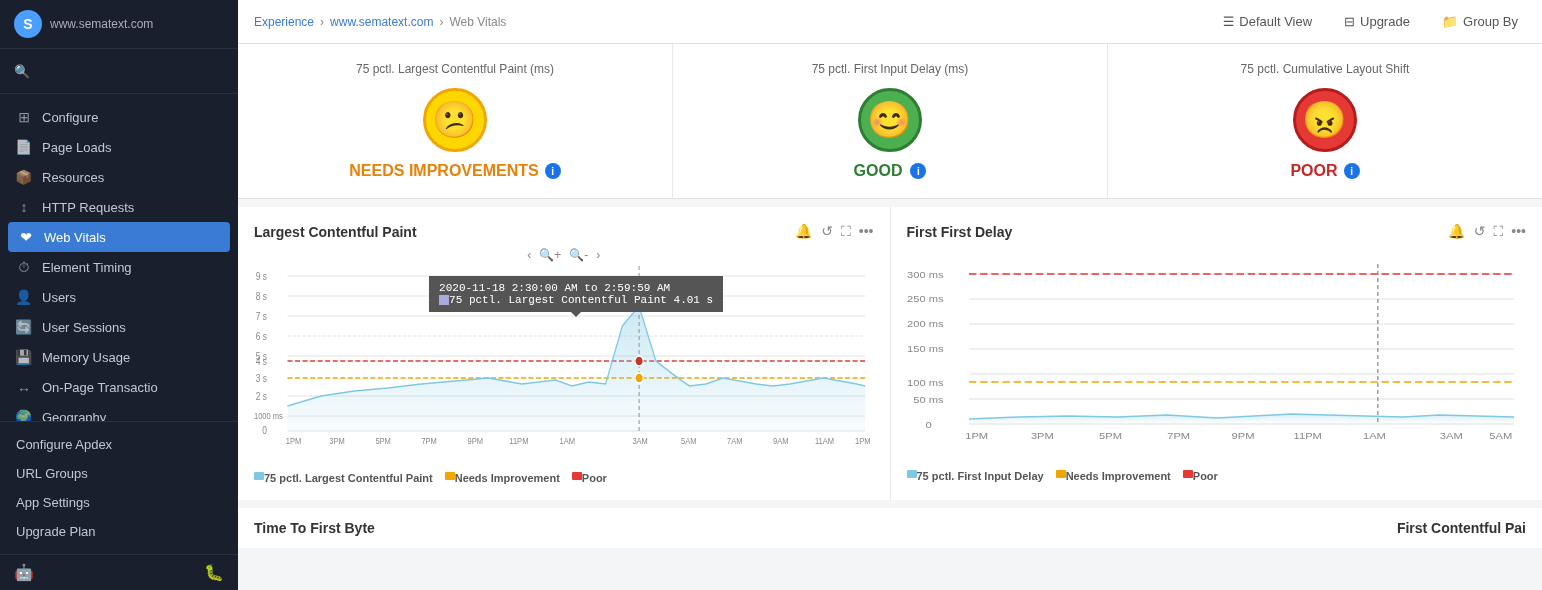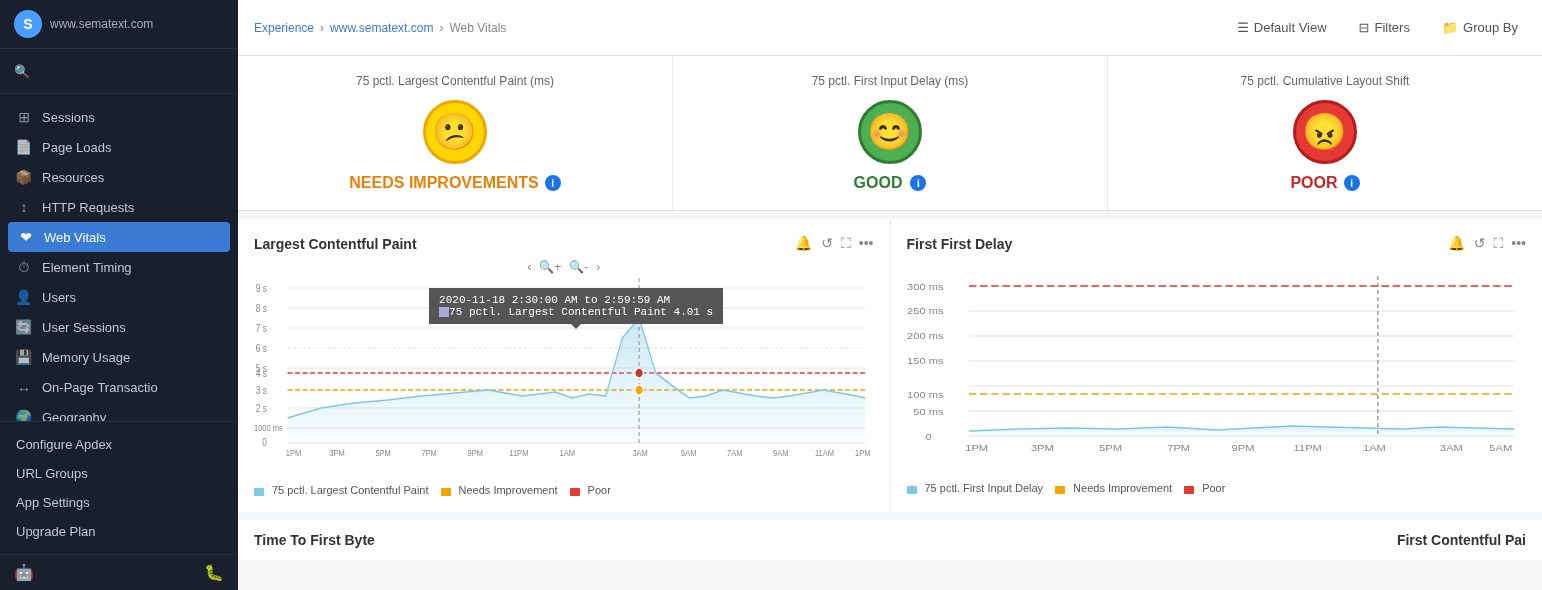--- a/index.html
+++ b/index.html
@@ -14,21 +14,21 @@
     .sidebar-item { display: flex; align-items: center; padding: 7px 16px; cursor: pointer; color: #c0c6d4; font-size: 13px; gap: 10px; }
     .sidebar-item.active { background: #3a7bd5; color: #fff; border-radius: 4px; margin: 0 8px; padding: 7px 10px; }
     .sidebar-item .icon { width: 16px; height: 16px; opacity: 0.7; display: flex; align-items: center; justify-content: center; font-size: 14px; }
     .sidebar-item.active .icon { opacity: 1; }
     .sidebar-bottom { border-top: 1px solid #2a3040; padding: 8px 0; }
 
     
     .main { flex: 1; display: flex; flex-direction: column; overflow: hidden; background: #f4f5f7; }
 
     
-    .topbar { background: white; border-bottom: 1px solid #e0e0e0; padding: 0 16px; height: 56px; display: flex; align-items: center; gap: 24px; }
+    .topbar { background: white; border-bottom: 1px solid #e0e0e0; padding: 0 16px; height: 44px; display: flex; align-items: center; gap: 24px; }
     .breadcrumb { display: flex; align-items: center; gap: 6px; font-size: 12px; color: #888; }
     .breadcrumb a { color: #3a7bd5; text-decoration: none; }
     .topbar-actions { display: flex; align-items: center; gap: 16px; margin-left: auto; }
     .topbar-btn { display: flex; align-items: center; gap: 5px; background: none; border: none; cursor: pointer; color: #555; font-size: 13px; padding: 4px 8px; }
 
     
     .content { flex: 1; overflow-y: auto; padding: 0; }
 
     
     .score-cards { display: flex; background: white; border-bottom: 1px solid #e0e0e0; }
@@ -53,21 +53,21 @@
     .chart-title { font-size: 14px; font-weight: 600; color: #333; }
     .chart-actions { display: flex; gap: 8px; color: #888; }
     .chart-actions span { cursor: pointer; font-size: 14px; }
 
     .chart-nav { display: flex; justify-content: center; gap: 8px; margin-bottom: 4px; font-size: 12px; color: #888; }
     .chart-nav span { cursor: pointer; }
 
     .chart-area { position: relative; height: 200px; }
     .chart-svg { width: 100%; height: 180px; }
     .chart-legend { display: flex; gap: 12px; margin-top: 6px; font-size: 11px; color: #555; }
-    .legend-item { display: flex; align-items: flex-end; gap: 8px; }
+    .legend-item { display: flex; align-items: flex-start; gap: 0; font-weight: bold; }
     .legend-dot { width: 10px; height: 8px; border-radius: 1px; }
 
     
     .tooltip-box { position: absolute; background: #555; color: white; font-size: 11px; padding: 6px 10px; border-radius: 0; top: 20px; left: 50%; transform: translateX(-50%); white-space: nowrap; z-index: 10; font-family: Liberation Mono, monospace; }
     .tooltip-box::after { content: ''; position: absolute; bottom: -5px; left: 50%; transform: translateX(-50%); border: 5px solid transparent; border-bottom: none; border-top-color: #555; }
 
     
     .bottom-section { display: flex; background: white; margin-top: 8px; padding: 12px 16px; }
     .bottom-left { font-size: 14px; font-weight: 600; color: #333; }
     .bottom-right { margin-left: auto; font-size: 14px; font-weight: 600; color: #333; }
@@ -81,21 +81,21 @@
     <span class="sidebar-logo-text">www.sematext.com</span>
   </div>
 
   <div style="padding: 8px; border-bottom: 1px solid #2a3040;">
     <div style="width:28px;height:28px;display:flex;align-items:center;justify-content:center;cursor:pointer;color:#aab;">🔍</div>
   </div>
 
   <div class="sidebar-nav">
     <div class="sidebar-item">
       <span class="icon">⊞</span>
-      <span>Sessions</span>
+      <span>Configure</span>
     </div>
     <div class="sidebar-item">
       <span class="icon">📄</span>
       <span>Page Loads</span>
     </div>
     <div class="sidebar-item">
       <span class="icon">📦</span>
       <span>Resources</span>
     </div>
     <div class="sidebar-item">
@@ -163,21 +163,21 @@
       <span> › </span>
       <span>Web Vitals</span>
     </div>
     <div class="topbar-actions">
       <button class="topbar-btn">
         <span>☰</span>
         <span>Default View</span>
       </button>
       <button class="topbar-btn">
         <span>⊟</span>
-        <span>Filters</span>
+        <span>Upgrade</span>
       </button>
       <button class="topbar-btn">
         <span>📁</span>
         <span>Group By</span>
       </button>
     </div>
   </div>
 
   <div class="content">
 

